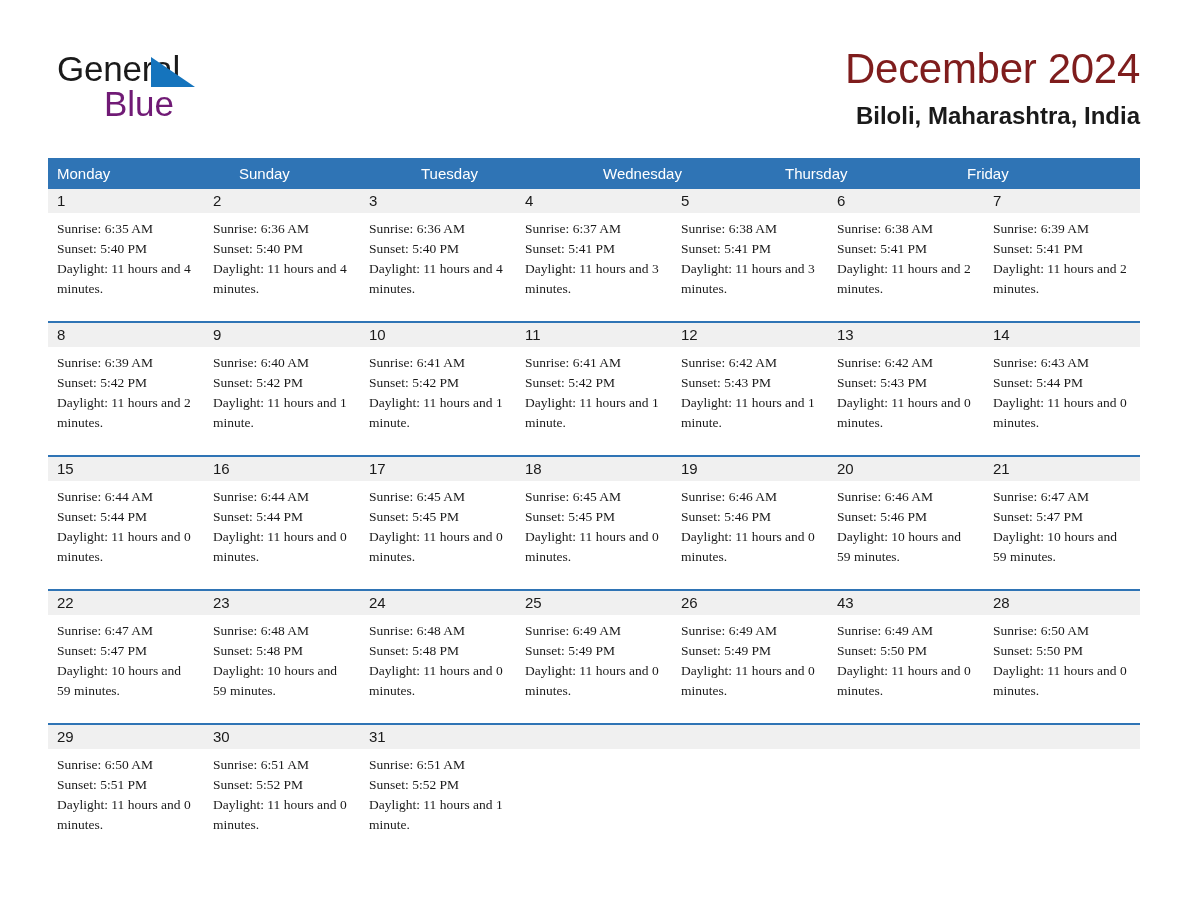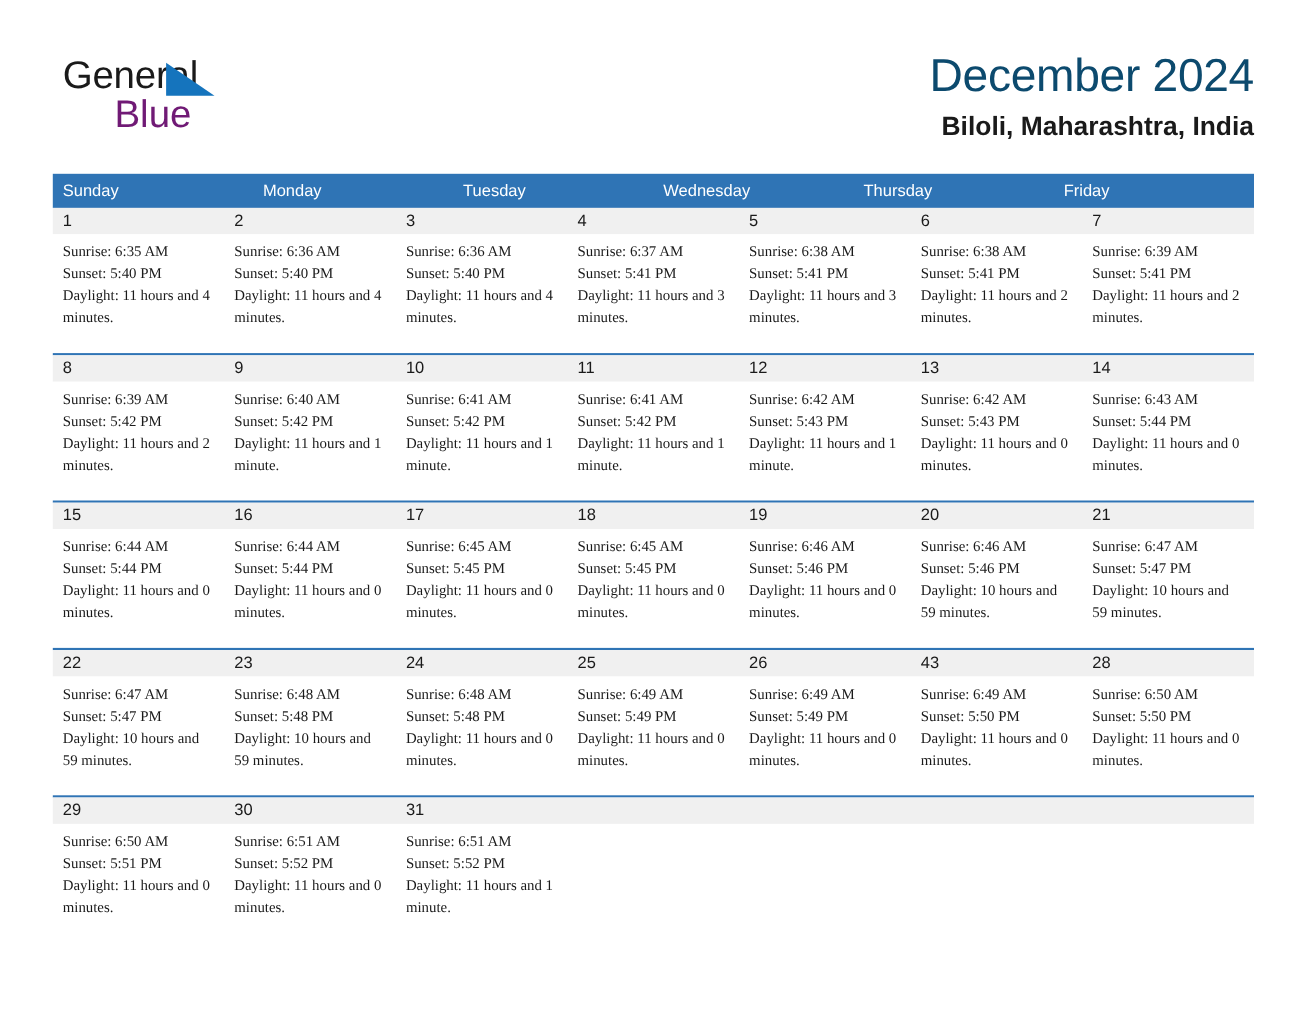--- a/index.html
+++ b/index.html
@@ -70,21 +70,21 @@
 
   .title-block {
     position: absolute;
     right: 48px;
     top: 44px;
     text-align: right;
   }
   .cal-title {
     font-size: 42px;
     line-height: 50px;
-    color: #0c4a6e;
+    color: #7f1d1d;
     font-weight: normal;
     margin: 0;
     letter-spacing: -0.3px;
   }
   .cal-subtitle {
     font-size: 24px;
     line-height: 32px;
     color: #1a1a1a;
     margin: 6px 0 0 0;
     font-weight: bold;
@@ -177,22 +177,22 @@
     <div class="title-block">
       <h1 class="cal-title">December 2024</h1>
       <h2 class="cal-subtitle">Biloli, Maharashtra, India</h2>
     </div>
 
   </div>
 
   <div class="calendar">
 
     <div class="weekday-header">
+      <div class="weekday-cell">Monday</div>
       <div class="weekday-cell">Sunday</div>
-      <div class="weekday-cell">Monday</div>
       <div class="weekday-cell">Tuesday</div>
       <div class="weekday-cell">Wednesday</div>
       <div class="weekday-cell">Thursday</div>
       <div class="weekday-cell">Friday</div>
     </div>
 
     <div class="week-row">
       <div class="daynum-band">
         <div class="daynum-cell">1</div>
         <div class="daynum-cell">2</div>

